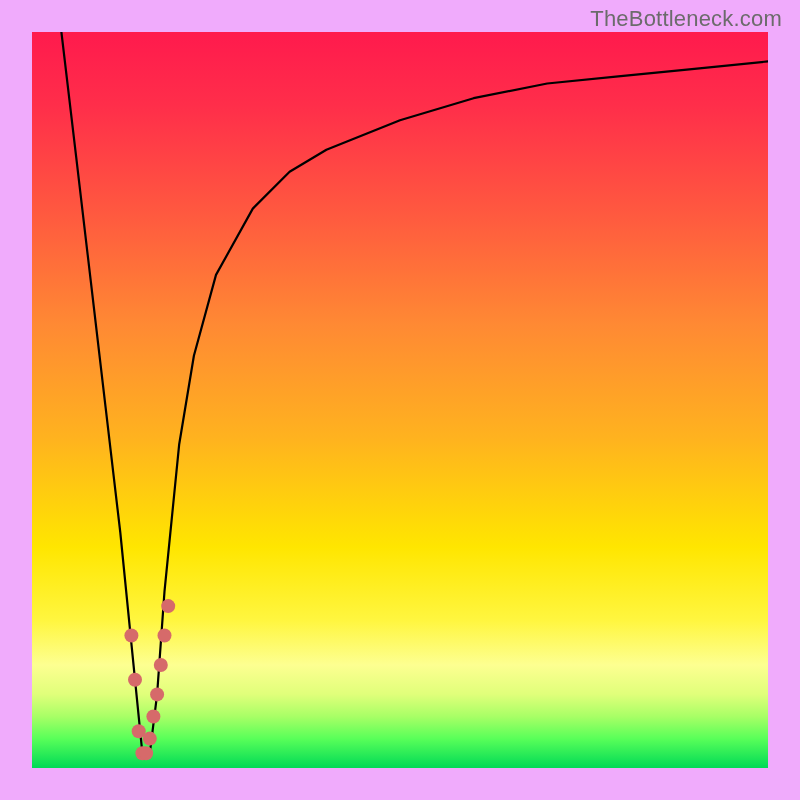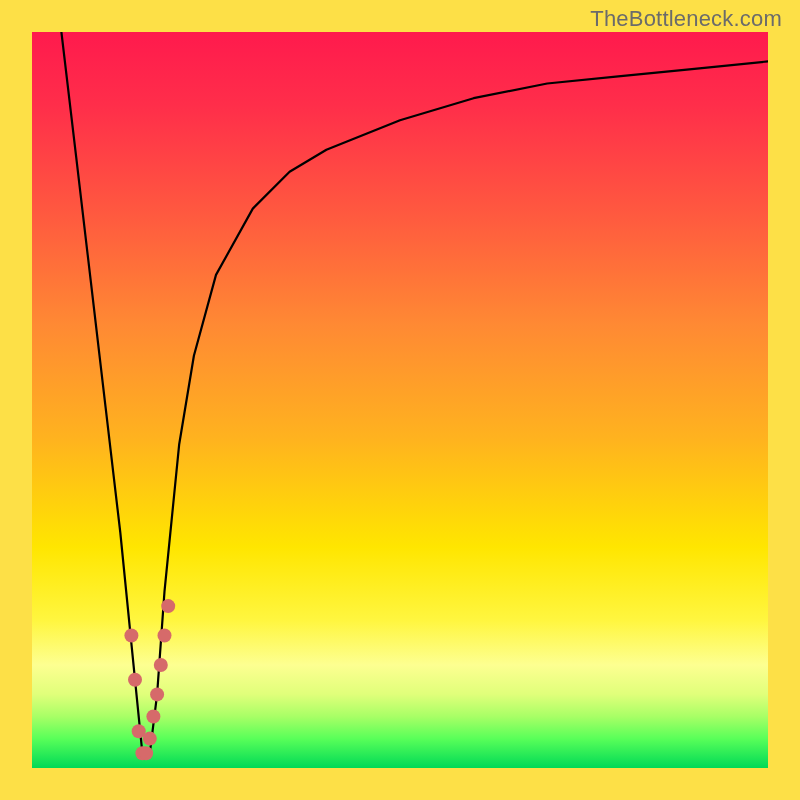--- a/index.html
+++ b/index.html
@@ -8,21 +8,21 @@
     width: 800px;
     height: 800px;
     overflow: hidden;
     background: #000;
     font-family: Arial, Helvetica, sans-serif;
   }
   .frame {
     position: absolute;
     left: 0; top: 0;
     width: 800px; height: 800px;
-    background: #fde047;
+    background: #f0abfc;
   }
   .plot {
     position: absolute;
     left: 32px;
     top: 32px;
     width: 736px;
     height: 736px;
   }
   .watermark {
     position: absolute;

